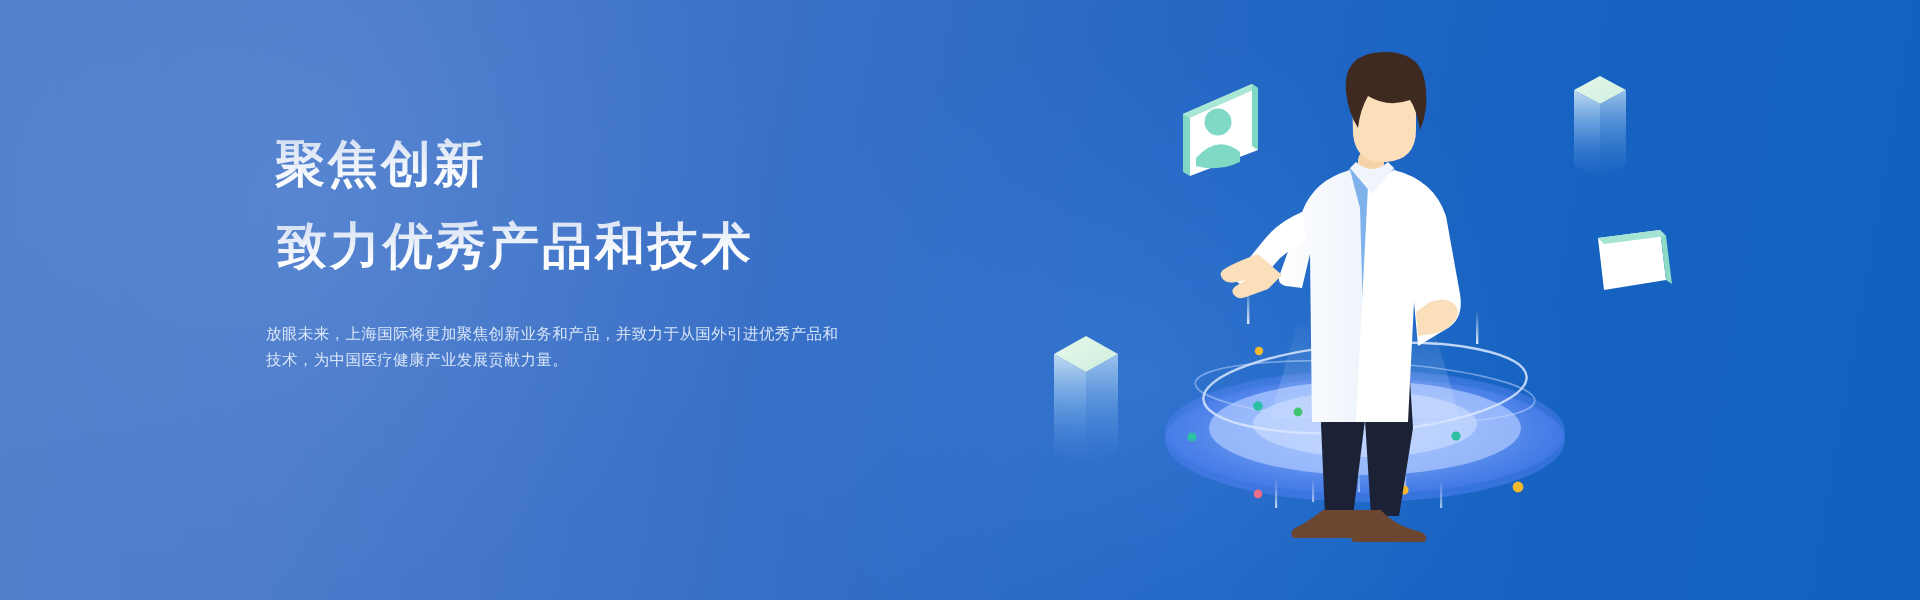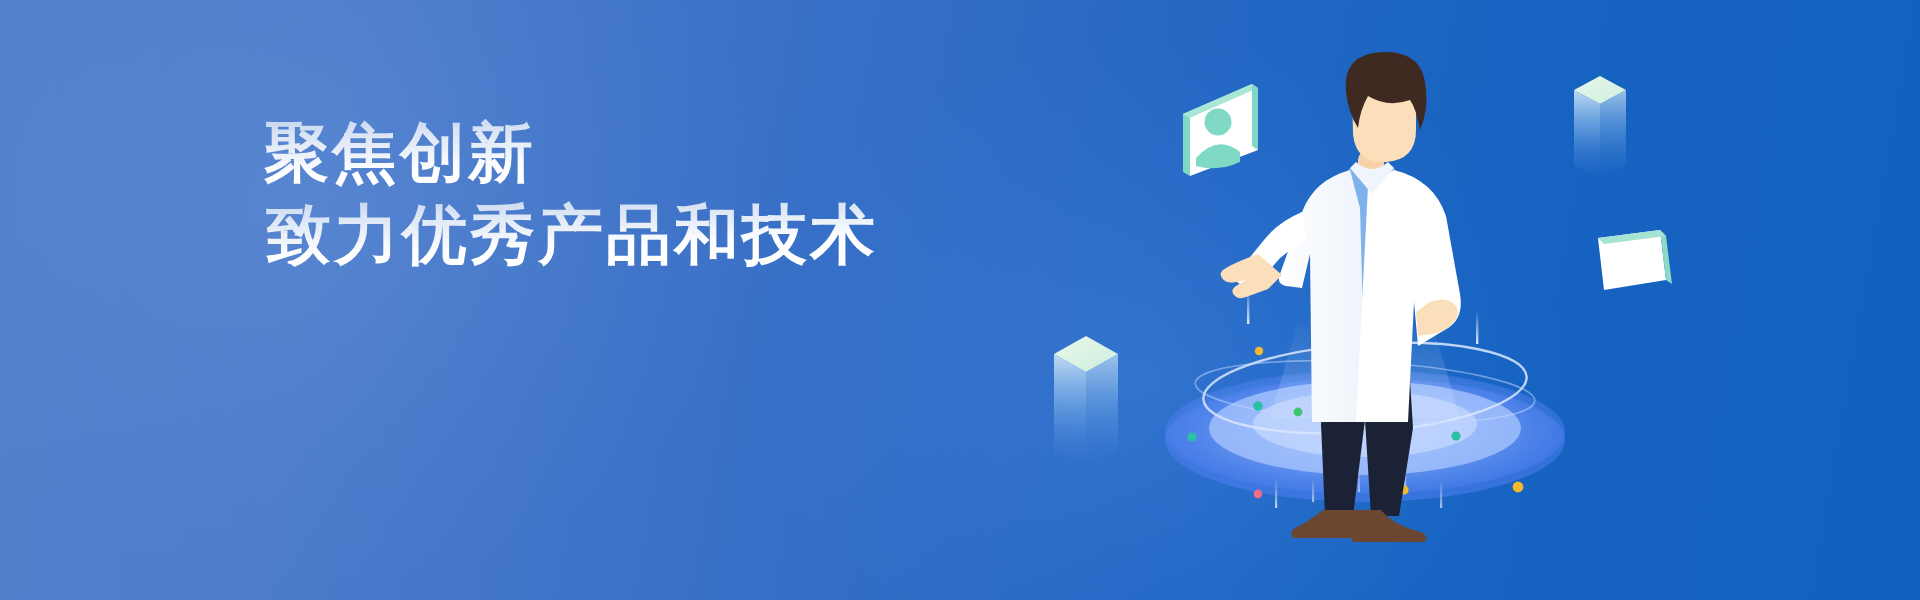--- a/index.html
+++ b/index.html
@@ -42,22 +42,22 @@
   }
 
   
   .copy {
     position: absolute;
     left: 262px;
     top: 110px;
     width: 640px;
   }
   .headline {
-    margin: 2px;
-    font-size: 65px;
+    margin: 13px;
+    font-size: 50px;
     line-height: 82px;
     font-weight: 700;
     letter-spacing: 3px;
     white-space: nowrap;
   }
   .headline-line {
     display: block;
     background: linear-gradient(178deg, rgba(255,255,255,0.62) 0%, rgba(255,255,255,0.80) 26%, #ffffff 62%, #ffffff 100%);
     -webkit-background-clip: text;
     background-clip: text;
@@ -220,15 +220,16 @@
         <path d="M1346 92 q-4 -38 36 -40 q42 -2 44 38 q2 22 -6 40 q-4 -22 -10 -30 q-22 8 -42 -4 q-8 14 -10 32 q-10 -16 -12 -36 z" fill="#3f2a22"></path>
       </g>
     </svg>
   </div>
 
   <div class="copy">
     <h1 class="headline">
       <span class="headline-line line1">聚焦创新</span>
       <span class="headline-line line2">致力优秀产品和技术</span>
     </h1>
+    <p class="subcopy">放眼未来，上海国际将更加聚焦创新业务和产品，并致力于从国外引进优秀产品和技术，为中国医疗健康产业发展贡献力量。</p>
   </div>
 
 </div>
 
 </body></html>

